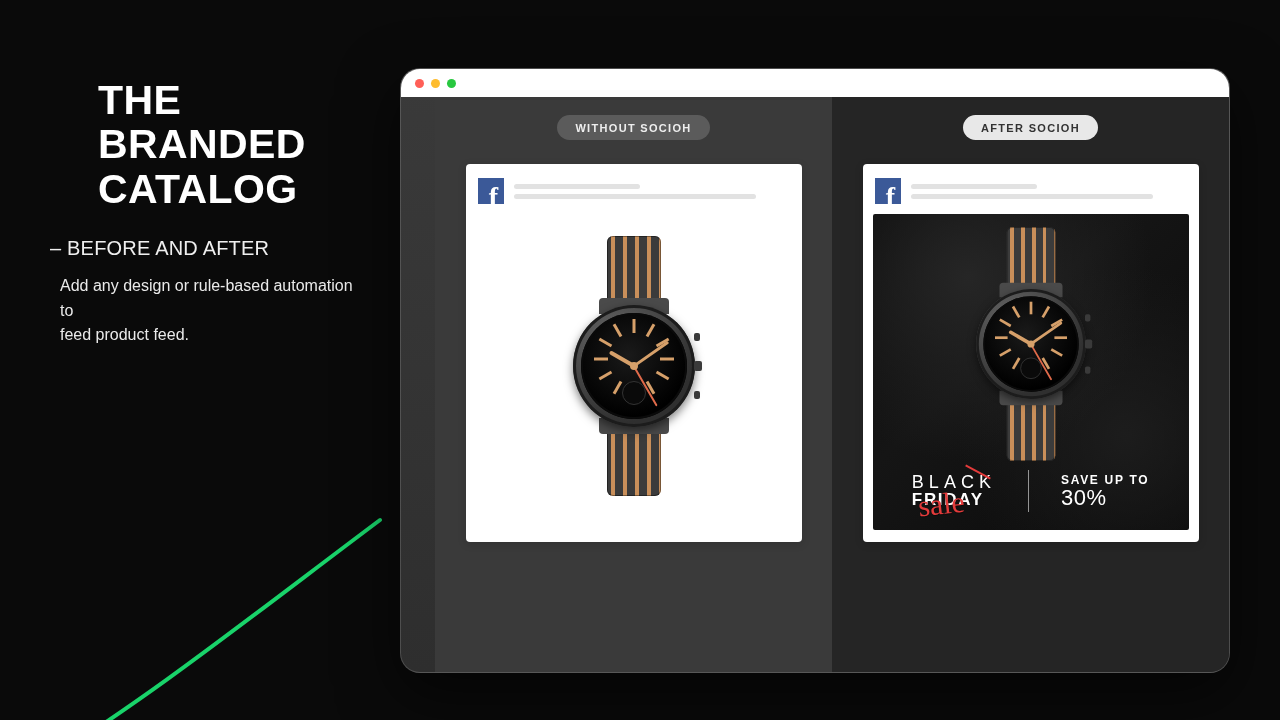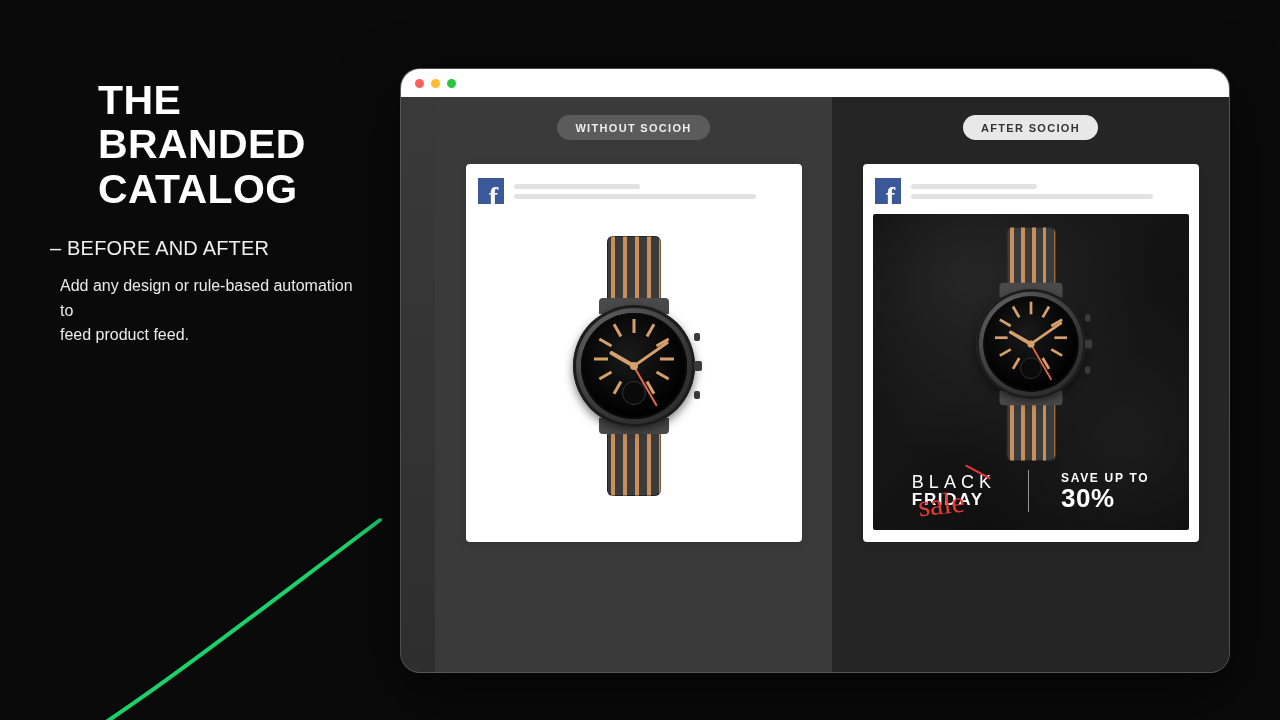--- a/index.html
+++ b/index.html
@@ -245,21 +245,21 @@
     color: #e43b3b; font-size: 30px; transform: rotate(-6deg);
     text-shadow: 0 1px 0 rgba(0,0,0,0.4);
     pointer-events:none;
   }
   .promo-left .slash {
     position:absolute; left:52px; top:-2px; width:28px; height:2px;
     background:#e43b3b; transform: rotate(28deg);
   }
   .promo-div { width:1px; height:42px; background: rgba(255,255,255,0.55); }
   .promo-right .s1 { font-size: 12px; letter-spacing: 0.14em; font-weight: 600; }
-  .promo-right .s2 { font-size: 26px; font-weight: 700; line-height: 1; letter-spacing: 0.02em; }
+  .promo-right .s2 { font-size: 22px; font-weight: 400; line-height: 1; letter-spacing: 0.02em; }
 </style>
 </head>
 <body>
 
 <div class="curve">
   <svg viewBox="0 0 700 500" fill="none">
     <path d="M -50 480 C 180 420, 320 300, 560 120" stroke="#19d36a" stroke-width="4" stroke-linecap="round"></path>
   </svg>
 </div>
 

